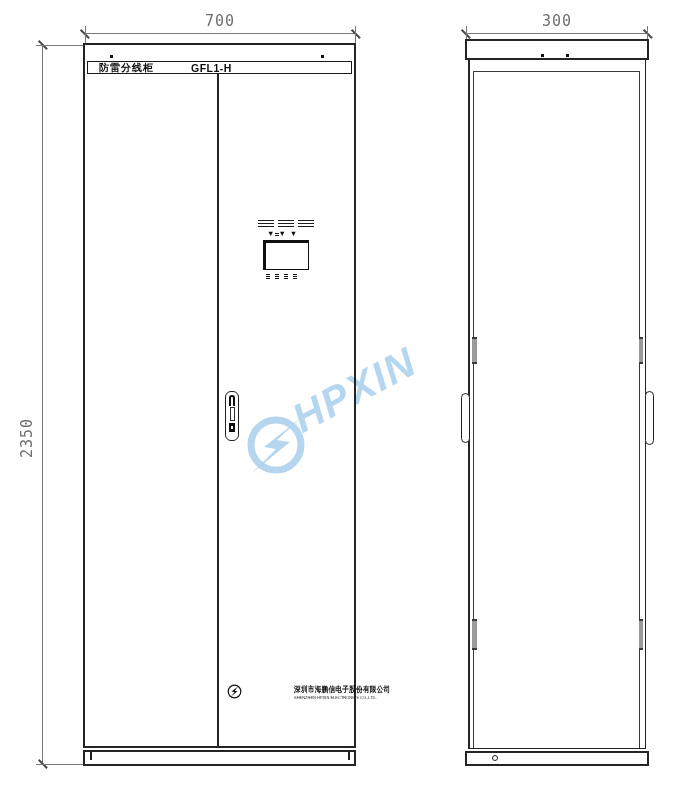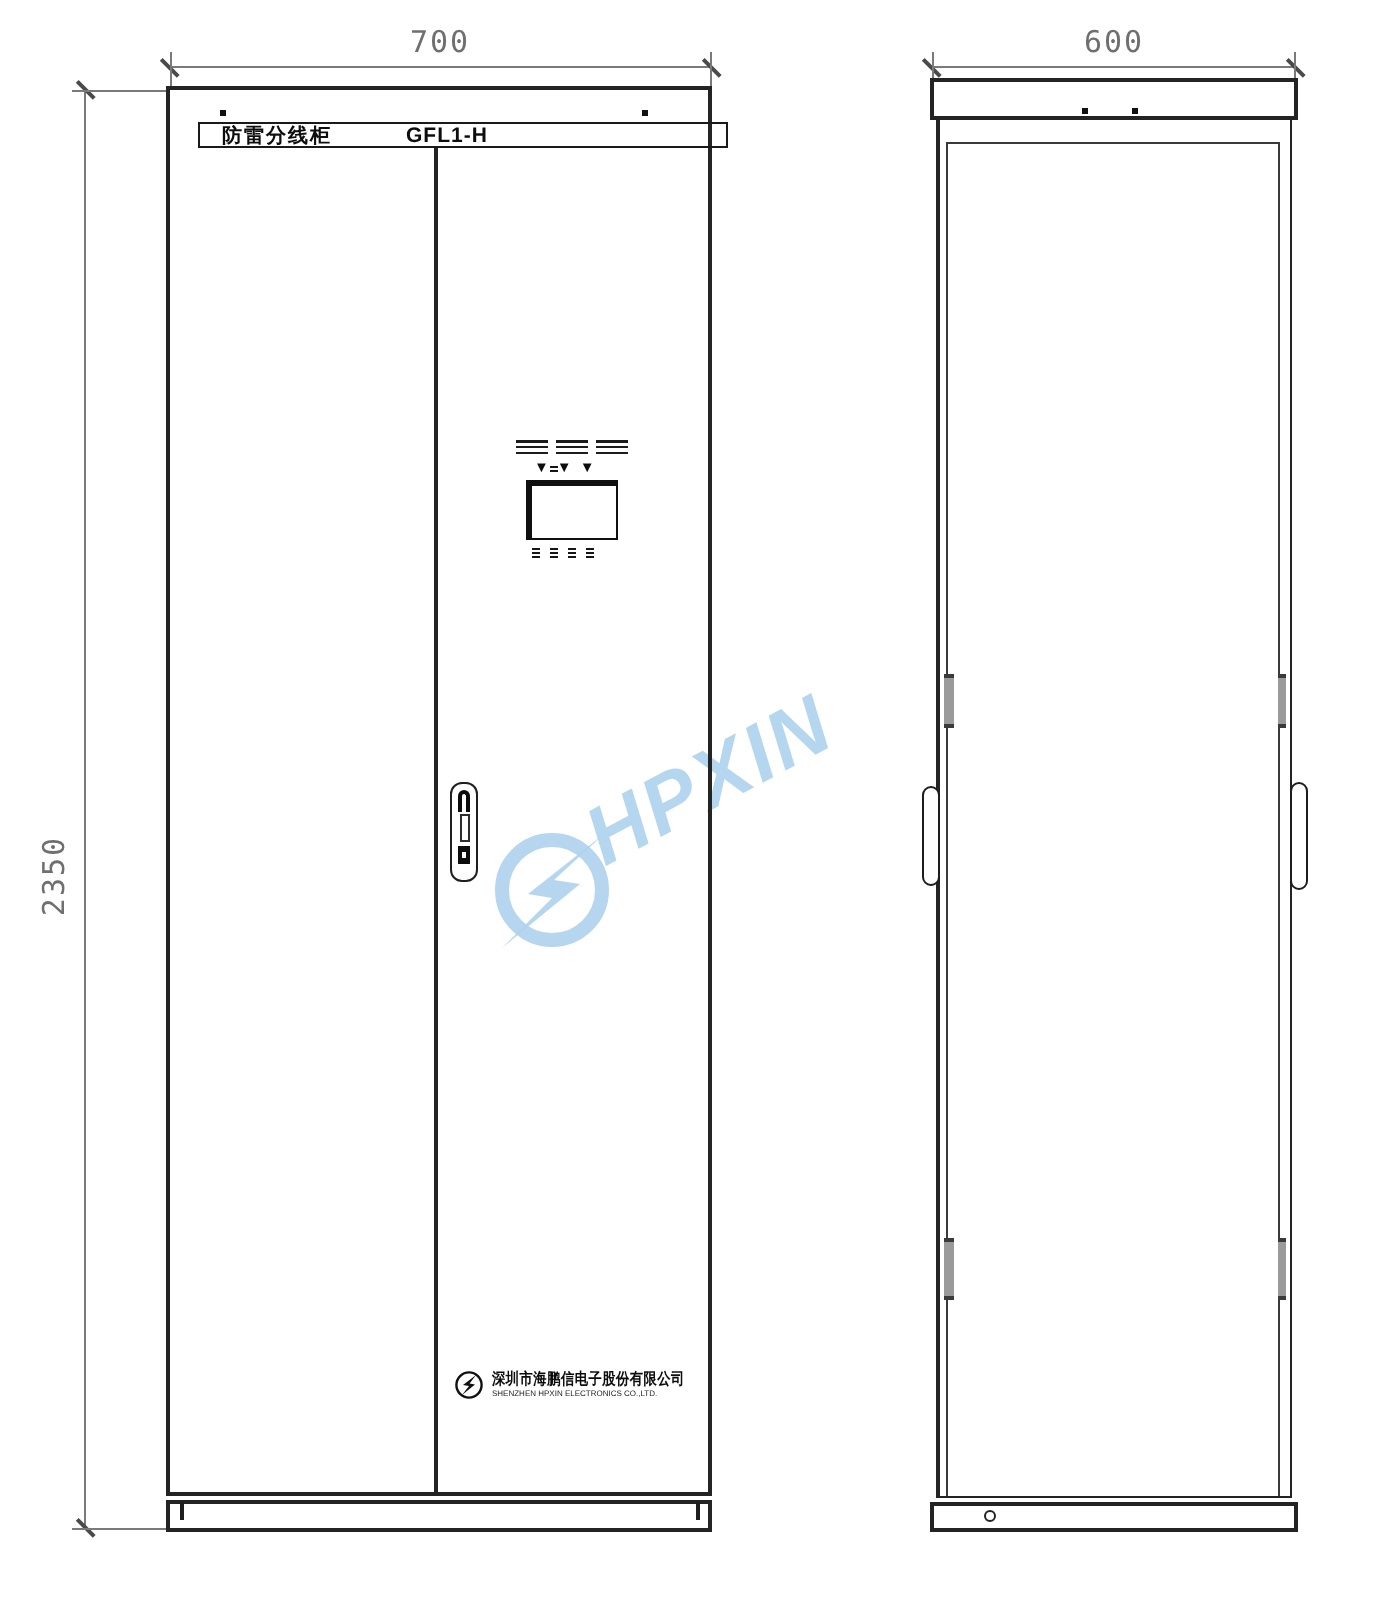--- a/index.html
+++ b/index.html
@@ -11,21 +11,21 @@
   .dim-text{position:absolute;color:#6f6f6f;font-family:"DejaVu Sans Mono",monospace;
             font-size:15px;letter-spacing:1px;text-align:center;}
   .tick{position:absolute;width:12px;height:1.6px;background:#4a4a4a;transform:rotate(45deg);}
   
   .edge{position:absolute;background:#242424;}
   .box{position:absolute;border:2px solid #242424;box-sizing:border-box;background:transparent;}
   .thinbox{position:absolute;border:1.2px solid #3a3a3a;box-sizing:border-box;background:transparent;}
   .dot{position:absolute;width:3px;height:3px;background:#111;}
   
   .plate{position:absolute;border:1.5px solid #1a1a1a;box-sizing:border-box;display:flex;
-         align-items:center;background:transparent;margin-left:12px;}
+         align-items:center;background:transparent;}
   .plate .nm{font-weight:bold;font-size:10px;color:#0d0d0d;margin-left:11px;letter-spacing:1px;}
   .plate .md{font-weight:bold;font-size:10.5px;color:#0d0d0d;margin-left:37px;letter-spacing:0.5px;}
   
   .stripeblk{position:absolute;width:16px;height:8px;
      background:repeating-linear-gradient(0deg,#1c1c1c 0 1.2px,transparent 1.2px 2.8px);}
   .tri-row{position:absolute;font-size:7.5px;color:#0c0c0c;letter-spacing:4px;line-height:7px;}
   .btnblk{position:absolute;width:3.5px;height:5px;
      background:repeating-linear-gradient(0deg,#161616 0 1px,transparent 1px 2px);}
   .screen{position:absolute;background:#fff;border-style:solid;border-color:#101010;
           border-width:3px 1.5px 1.5px 3px;box-sizing:border-box;}
@@ -38,21 +38,21 @@
   .handle .lock i{position:absolute;left:2px;top:3px;width:2.5px;height:2.5px;background:#fff;}
   
   .hingebump{position:absolute;border:1.6px solid #1d1d1d;border-radius:4.5px;box-sizing:border-box;background:#fff;}
   .hingemark{position:absolute;width:4.5px;height:27px;background:#9a9a9a;
              border-top:2px solid #3a3a3a;border-bottom:2px solid #3a3a3a;box-sizing:border-box;}
   
   .wm-text{position:absolute;font-style:italic;font-weight:bold;font-size:41px;
            color:#aed2ee;letter-spacing:1.5px;transform:rotate(-28deg);
            transform-origin:0 50%;white-space:nowrap;opacity:0.9;}
   
-  .brand{position:absolute;display:flex;align-items:center;}
+  .brand{position:absolute;display:flex;align-items:flex-start;gap:48px;}
   .brand .txt{margin-left:4px;}
   .brand .cn{font-weight:bold;font-size:8px;color:#0c0c0c;white-space:nowrap;
              transform:scaleX(0.83);transform-origin:0 0;letter-spacing:0.3px;}
   .brand .en{font-size:5px;color:#222;white-space:nowrap;transform:scale(0.8);
              transform-origin:0 0;width:120px;overflow:hidden;}
   .hole{position:absolute;width:6px;height:6px;border:1.2px solid #222;border-radius:50%;box-sizing:border-box;}
   .notch{position:absolute;width:1.6px;height:9px;background:#1f1f1f;}
 </style>
 </head>
 <body>
@@ -67,21 +67,21 @@
     <div class="wm-text" style="left:296px;top:398px;">HPXIN</div>
   </div>
 
   <div class="dim-text" style="left:185px;top:12px;width:70px;">700</div>
   <div class="dim-line" style="left:85px;top:33px;width:271px;height:1.2px;"></div>
   <div class="tick" style="left:79px;top:32.5px;"></div>
   <div class="tick" style="left:350px;top:32.5px;"></div>
   <div class="dim-line" style="left:85px;top:26px;width:1px;height:17px;"></div>
   <div class="dim-line" style="left:355px;top:26px;width:1px;height:17px;"></div>
 
-  <div class="dim-text" style="left:522px;top:12px;width:70px;">600</div>
+  <div class="dim-text" style="left:522px;top:12px;width:70px;">300</div>
   <div class="dim-line" style="left:466px;top:33px;width:182px;height:1.2px;"></div>
   <div class="tick" style="left:460px;top:32.5px;"></div>
   <div class="tick" style="left:642px;top:32.5px;"></div>
   <div class="dim-line" style="left:466px;top:26px;width:1px;height:13px;"></div>
   <div class="dim-line" style="left:647px;top:26px;width:1px;height:13px;"></div>
 
   <div class="dim-text" style="left:-8px;top:429px;width:70px;transform:rotate(-90deg);">2350</div>
   <div class="dim-line" style="left:42px;top:45px;width:1.2px;height:719px;"></div>
   <div class="tick" style="left:36.5px;top:44px;"></div>
   <div class="tick" style="left:36.5px;top:763px;"></div>

